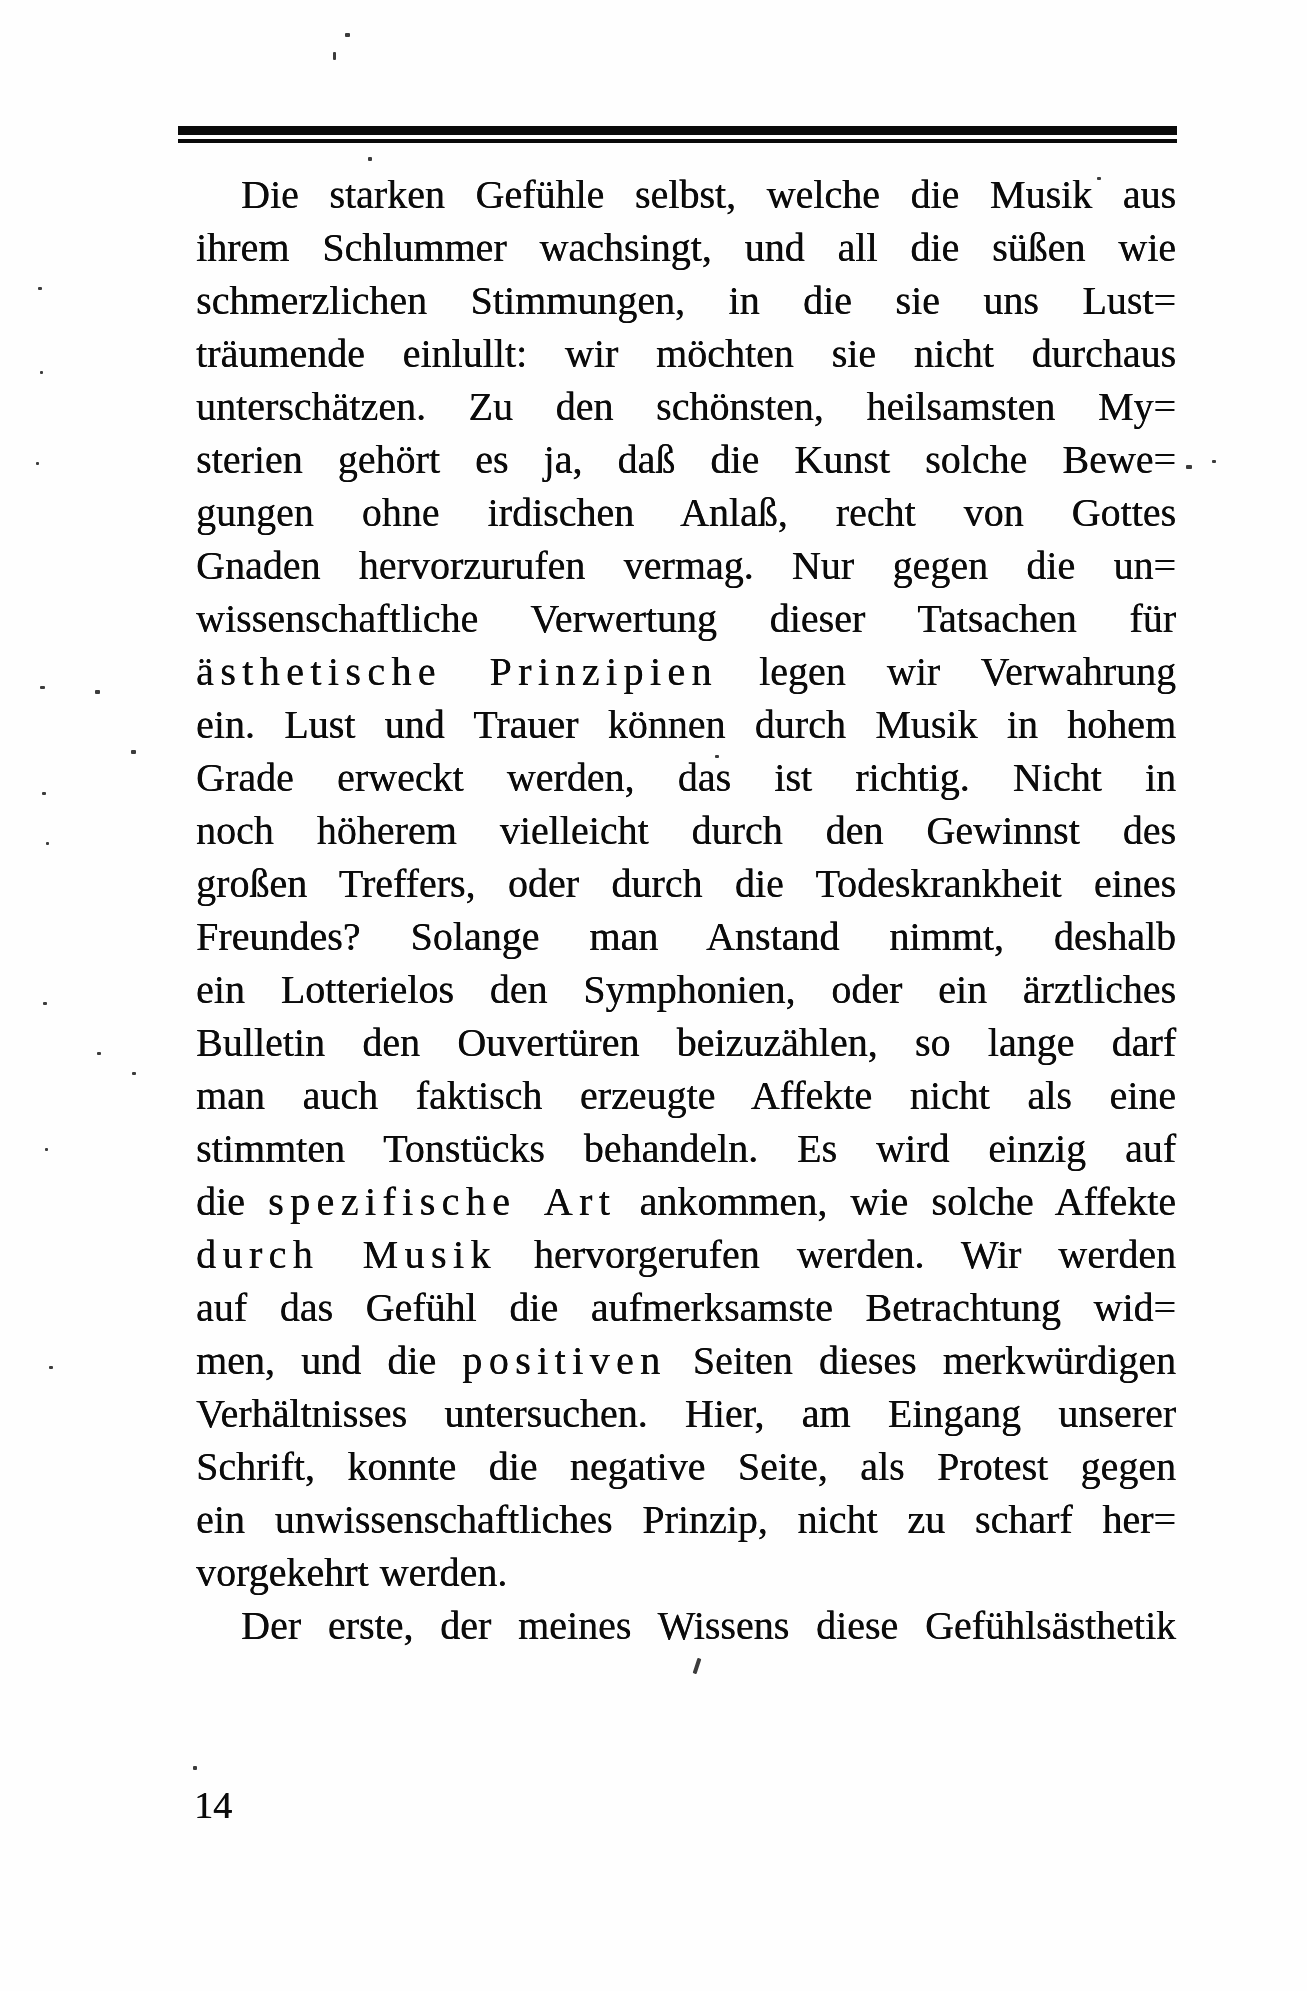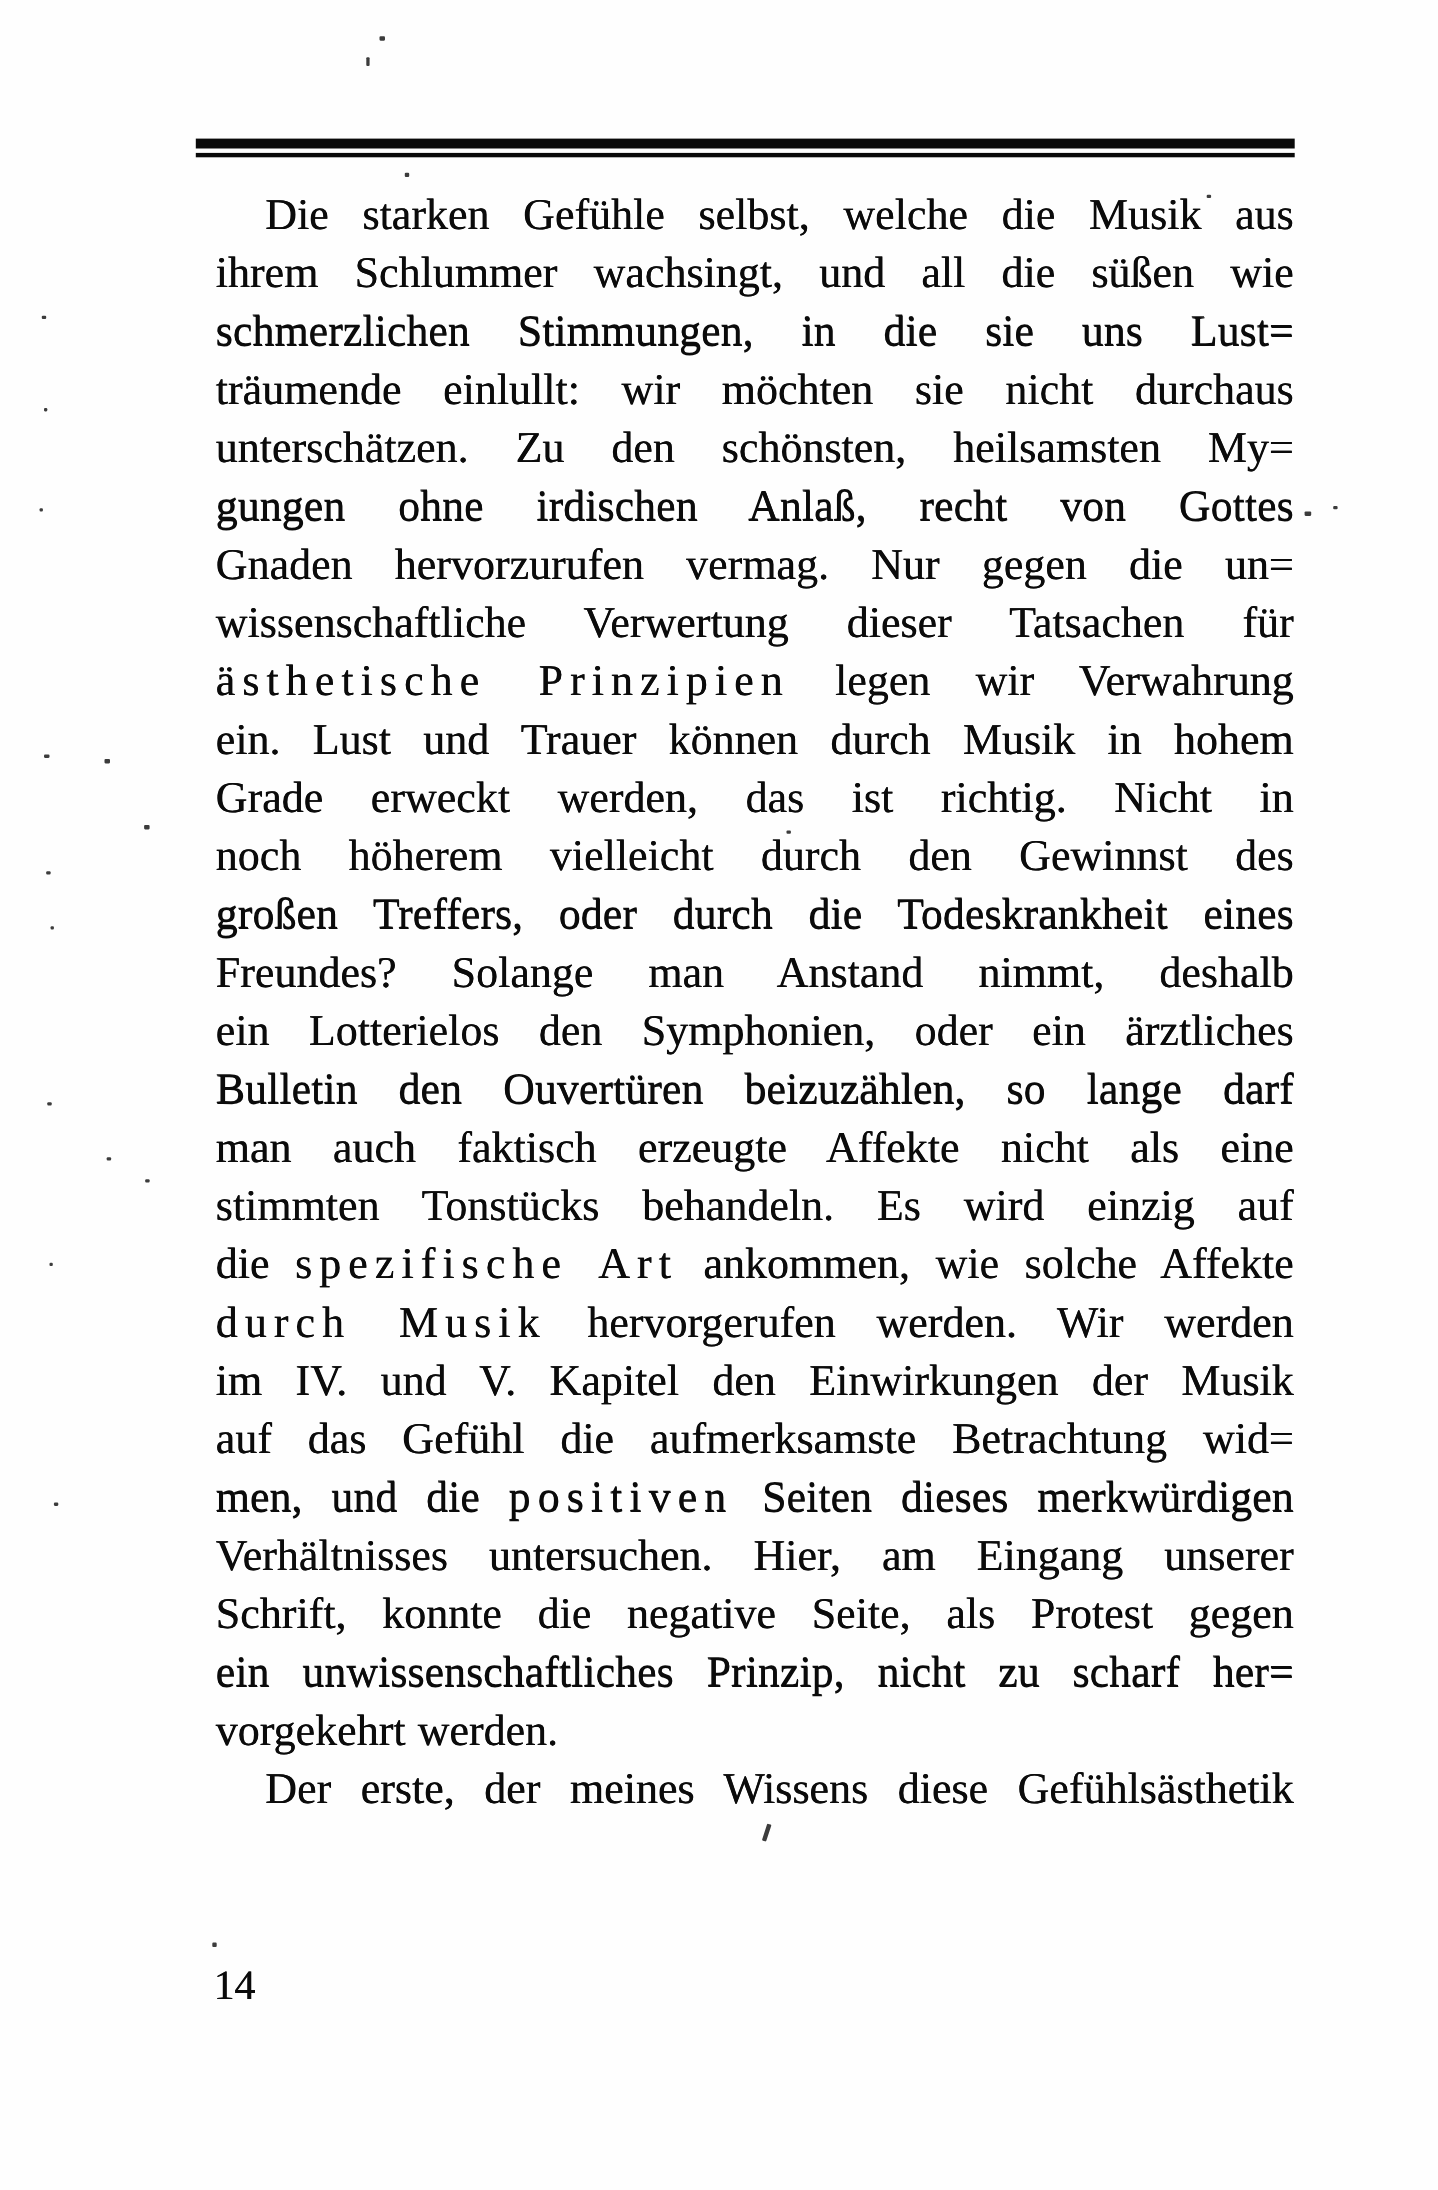--- a/index.html
+++ b/index.html
@@ -53,36 +53,36 @@
 <div class="page">
 
   <div class="rule"></div>
 
   <main class="text">
     <div class="line indent"><span>Die starken Gefühle selbst, welche die Musik aus</span></div>
     <div class="line"><span>ihrem Schlummer wachsingt, und all die süßen wie</span></div>
     <div class="line"><span>schmerzlichen Stimmungen, in die sie uns Lust=</span></div>
     <div class="line"><span>träumende einlullt: wir möchten sie nicht durchaus</span></div>
     <div class="line"><span>unterschätzen. Zu den schönsten, heilsamsten My=</span></div>
+    <div class="line"><span>sterien gehört es ja, daß die Kunst solche Bewe=</span></div>
     <div class="line"><span>gungen ohne irdischen Anlaß, recht von Gottes</span></div>
     <div class="line"><span>Gnaden hervorzurufen vermag. Nur gegen die un=</span></div>
     <div class="line"><span>wissenschaftliche Verwertung dieser Tatsachen für</span></div>
     <div class="line"><span class="g">ästhetische Prinzipien</span><span> legen wir Verwahrung</span></div>
     <div class="line"><span>ein. Lust und Trauer können durch Musik in hohem</span></div>
     <div class="line"><span>Grade erweckt werden, das ist richtig. Nicht in</span></div>
     <div class="line"><span>noch höherem vielleicht durch den Gewinnst des</span></div>
     <div class="line"><span>großen Treffers, oder durch die Todeskrankheit eines</span></div>
     <div class="line"><span>Freundes? Solange man Anstand nimmt, deshalb</span></div>
     <div class="line"><span>ein Lotterielos den Symphonien, oder ein ärztliches</span></div>
     <div class="line"><span>Bulletin den Ouvertüren beizuzählen, so lange darf</span></div>
     <div class="line"><span>man auch faktisch erzeugte Affekte nicht als eine</span></div>
     <div class="line"><span>stimmten Tonstücks behandeln. Es wird einzig auf</span></div>
     <div class="line"><span>die </span><span class="g">spezifische Art</span><span> ankommen, wie solche Affekte</span></div>
     <div class="line"><span class="g">durch Musik</span><span> hervorgerufen werden. Wir werden</span></div>
-    <div class="line"><span>im IV. und V. Kapitel den Einwirkungen der Musik</span></div>
     <div class="line"><span>auf das Gefühl die aufmerksamste Betrachtung wid=</span></div>
     <div class="line"><span>men, und die </span><span class="g">positiven</span><span> Seiten dieses merkwürdigen</span></div>
     <div class="line"><span>Verhältnisses untersuchen. Hier, am Eingang unserer</span></div>
     <div class="line"><span>Schrift, konnte die negative Seite, als Protest gegen</span></div>
     <div class="line"><span>ein unwissenschaftliches Prinzip, nicht zu scharf her=</span></div>
     <div class="line para-end"><span>vorgekehrt werden.</span></div>
     <div class="line indent"><span>Der erste, der meines Wissens diese Gefühlsästhetik</span></div>
   </main>
 
   <div class="pagenum">14</div>

